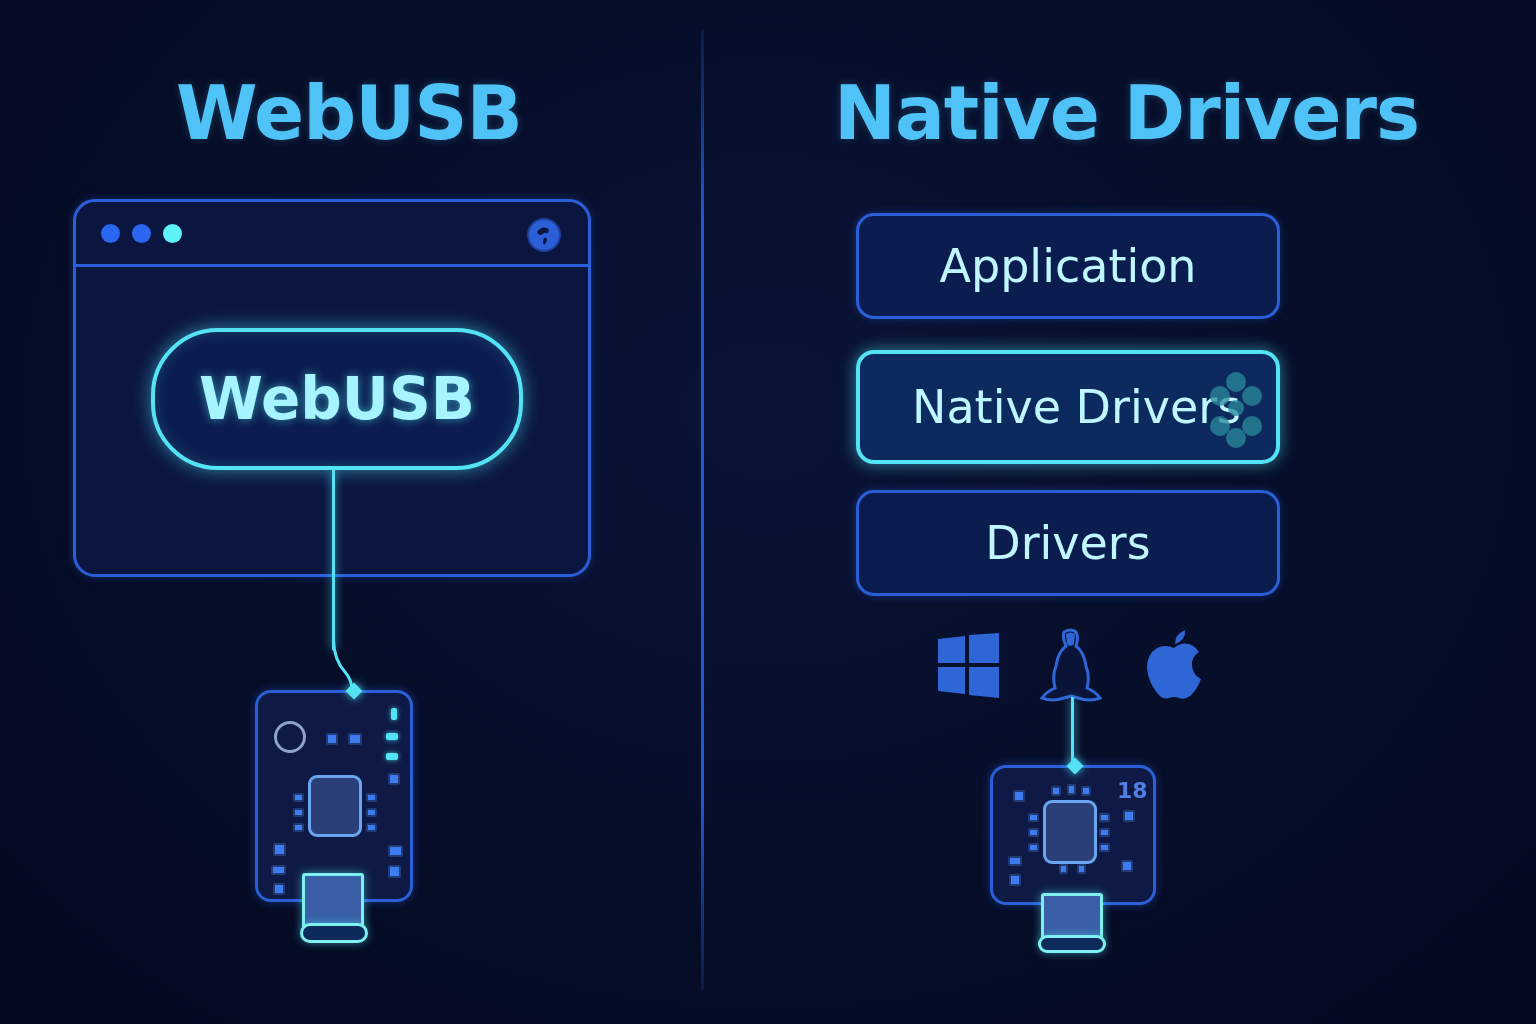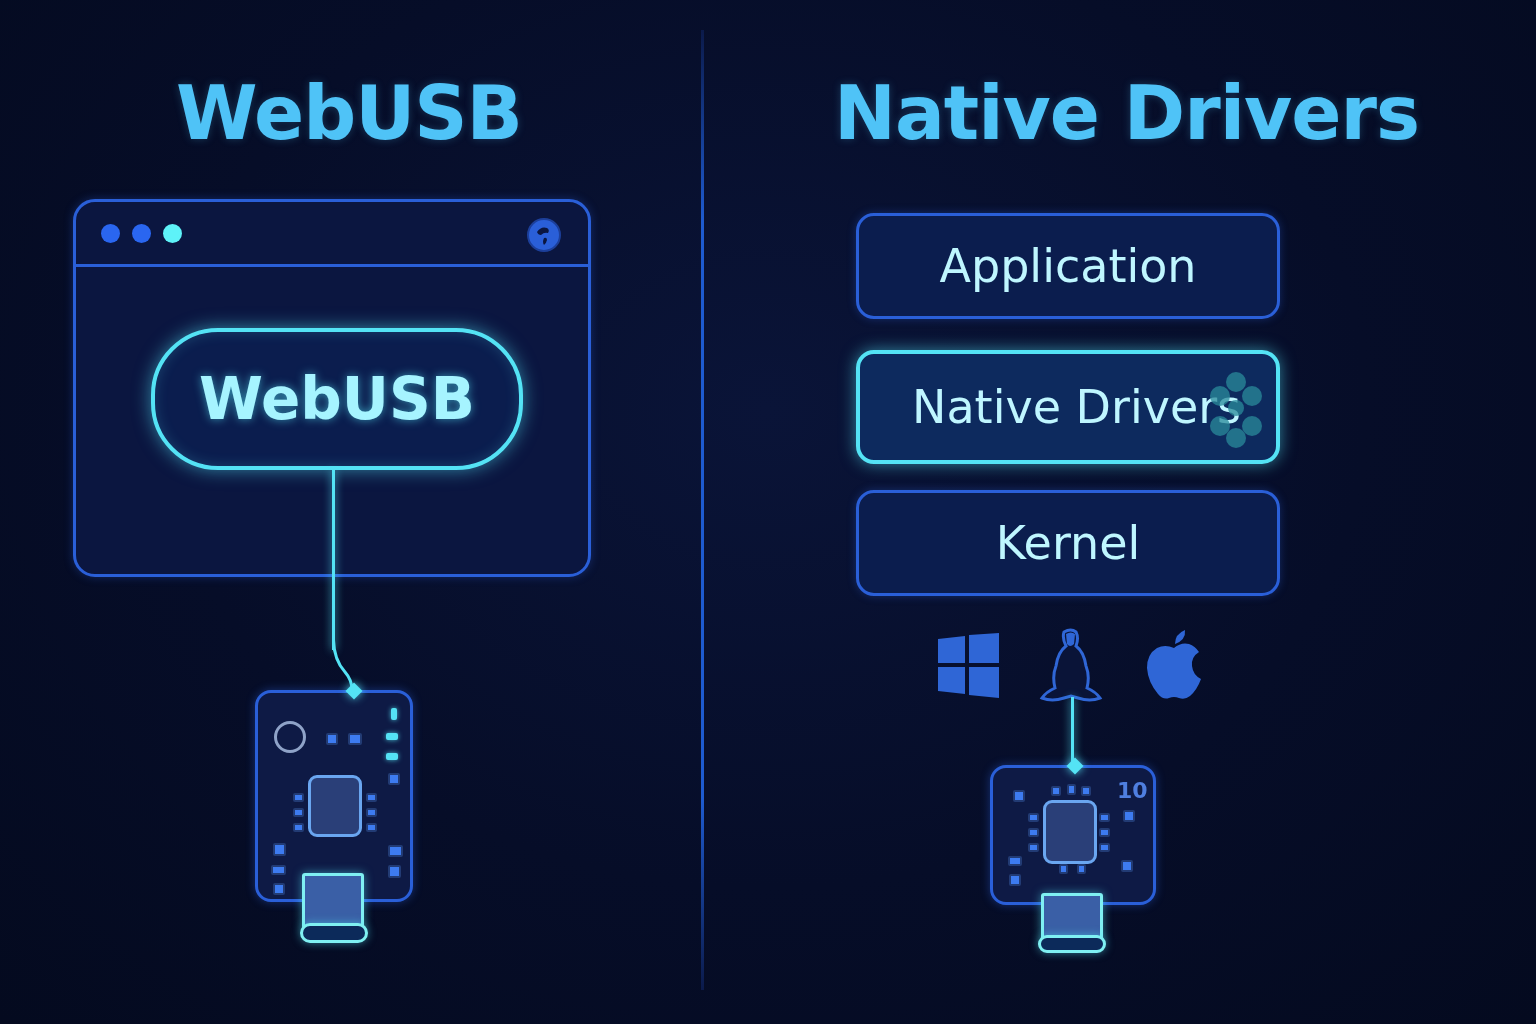--- a/index.html
+++ b/index.html
@@ -138,21 +138,21 @@
       <circle cx="30" cy="14" r="10"></circle>
         <circle cx="14" cy="28" r="10"></circle>
         <circle cx="46" cy="28" r="10"></circle>
       <circle cx="30" cy="40" r="8"></circle>
       <circle cx="14" cy="58" r="10"></circle>
         <circle cx="46" cy="58" r="10"></circle>
         <circle cx="30" cy="70" r="10"></circle>
     </g>
   </svg>
 </div>
-<div class="abs layer" style="top:490px;">Kernel</div>
+<div class="abs layer" style="top:490px;">Drivers</div>
 
 <svg class="abs" style="left:938px; top:633px;" width="62" height="66">
   <g class="os-icon">
     <path d="M0 6 L27 3 L27 30 L0 30Z"></path>
       <path d="M31 2 L61 0 L61 30 L31 30Z"></path>
     <path d="M0 34 L27 34 L27 61 L0 58Z"></path>
       <path d="M31 34 L61 34 L61 65 L31 62Z"></path>
   </g>
 </svg>
 <svg class="abs" style="left:1038px; top:628px;" width="66" height="78">
@@ -162,21 +162,21 @@
 <svg class="abs" style="left:1145px; top:628px;" width="58" height="72">
   <path class="os-icon" d="M29 20 Q36 14 44 16 Q50 18 54 24 Q46 29 47 38 Q48 47 56 51 Q52 62 45 68 Q40 72 34 70 Q29 68 24 70 Q18 72 13 66 Q3 54 2 40 Q2 26 12 20 Q20 16 29 20Z"></path>
   <path class="os-icon" d="M30 16 Q30 6 40 2 Q41 12 30 16Z"></path>
 </svg>
 
 <div class="abs wire" style="left:1071px; top:697px; width:3px; height:66px;"></div>
 
 <div class="abs board" style="left:990px; top:765px; width:160px; height:134px;">
   <div class="abs node" style="left:76px; top:-8px;"></div>
   <div class="abs chip" style="left:50px; top:32px; width:48px; height:58px;"></div>
-  <div class="abs" style="left:124px; top:10px; font-size:22px; color:#4f7fe0; font-weight:bold;">10</div>
+  <div class="abs" style="left:124px; top:10px; font-size:22px; color:#4f7fe0; font-weight:bold;">18</div>
   <div class="abs pad" style="left:20px; top:22px; width:8px; height:8px;"></div>
   <div class="abs pad" style="left:58px; top:18px; width:6px; height:6px;"></div>
   <div class="abs pad" style="left:74px; top:16px; width:5px; height:7px;"></div>
   <div class="abs pad" style="left:88px; top:18px; width:6px; height:6px;"></div>
   <div class="abs pad" style="left:35px; top:45px; width:7px; height:5px;"></div>
   <div class="abs pad" style="left:35px; top:60px; width:7px; height:5px;"></div>
   <div class="abs pad" style="left:35px; top:75px; width:7px; height:5px;"></div>
   <div class="abs pad" style="left:106px; top:45px; width:7px; height:5px;"></div>
   <div class="abs pad" style="left:106px; top:60px; width:7px; height:5px;"></div>
   <div class="abs pad" style="left:106px; top:75px; width:7px; height:5px;"></div>

